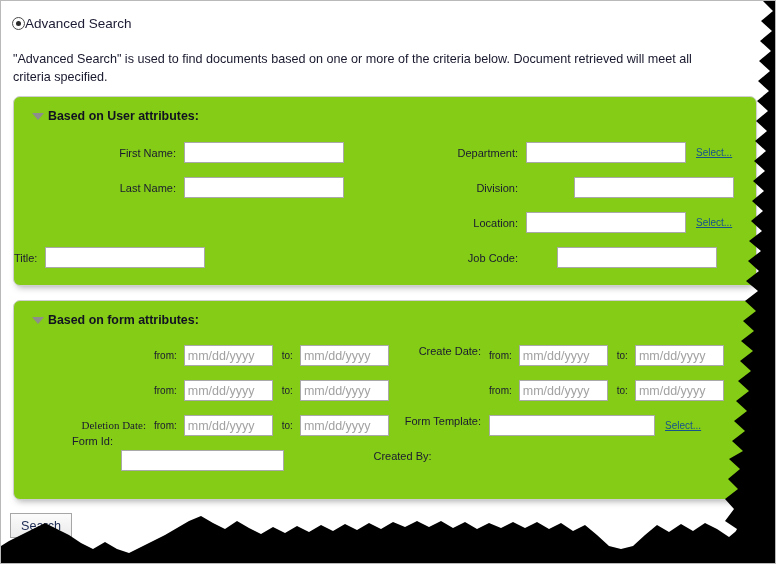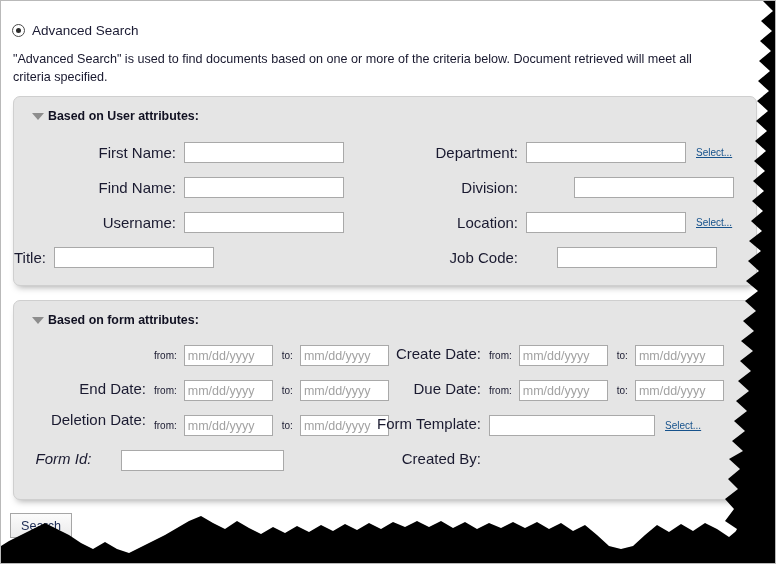--- a/index.html
+++ b/index.html
@@ -20,24 +20,23 @@
     background: #ffffff;
     overflow: hidden;
     box-sizing: border-box;
     border: 1px solid #b9b9b9;
   }
 
   
   .hdr-row {
     position: absolute;
     left: 11px;
-    top: 23px;
+    top: 16px;
     display: flex;
     align-items: center;
-    gap: 7px;
   }
   .radio-outer {
     width: 13px;
     height: 13px;
     border-radius: 50%;
     border: 1px solid #4a4a4a;
     background: #ffffff;
     box-sizing: border-box;
     position: relative;
     flex: none;
@@ -67,21 +66,21 @@
     width: 716px;
     font-size: 12.6px;
     line-height: 18px;
     color: #18182e;
   }
 
   
   .panel {
     position: absolute;
     box-sizing: border-box;
-    background: #e5e5e5;
+    background: #84cc16;
     border: 1px solid #cfcfcf;
     border-radius: 7px;
     box-shadow: 0 5px 7px -4px rgba(0,0,0,0.35);
   }
   #panel-user  { left: 12px; top: 95px;  width: 744px; height: 190px; }
   #panel-form  { left: 12px; top: 299px; width: 744px; height: 200px; }
 
   .panel-title {
     position: absolute;
     left: 18px;
@@ -104,21 +103,21 @@
   }
 
   
   .frow {
     position: absolute;
     display: flex;
     align-items: center;
     white-space: nowrap;
   }
   .flabel {
-    font-size: 15px;
+    font-size: 11px;
     color: #1a1a30;
     text-align: right;
     padding-right: 8px;
     box-sizing: border-box;
   }
   .ftxt {
     box-sizing: border-box;
     height: 21px;
     border: 1px solid #a9a9a9;
     background: #ffffff;
@@ -188,25 +187,21 @@
     <div class="panel-title">
       <span class="tri-down"></span>
       <span>Based on User attributes:</span>
     </div>
 
     <div class="frow" style="left:0px; top:45px; width:330px; justify-content:flex-end;">
       <span class="flabel">First Name:</span>
       <input class="ftxt" style="width: 160px;" type="text" value="">
     </div>
     <div class="frow" style="left:0px; top:80px; width:330px; justify-content:flex-end;">
-      <span class="flabel">Find Name:</span>
-      <input class="ftxt" style="width: 160px;" type="text" value="">
-    </div>
-    <div class="frow" style="left:0px; top:115px; width:330px; justify-content:flex-end;">
-      <span class="flabel">Username:</span>
+      <span class="flabel">Last Name:</span>
       <input class="ftxt" style="width: 160px;" type="text" value="">
     </div>
     <div class="frow" style="left:0px; top:150px; width:330px; ">
       <span class="flabel">Title:</span>
       <input class="ftxt" style="width: 160px;" type="text" value="">
     </div>
 
     <div class="frow" style="left:350px; top:45px;">
       <span class="flabel" style="width:162px">Department:</span>
       <input class="ftxt" style="width: 160px;" type="text" value="">
@@ -234,76 +229,70 @@
       <span>Based on form attributes:</span>
     </div>
 
     <div class="frow" style="left:140px; top:44px;">
       <span class="fromto">from:</span>
       <input class="ftxt date" type="text" placeholder="mm/dd/yyyy" style="">
       <span class="fromto to">to:</span>
       <input class="ftxt date" type="text" placeholder="mm/dd/yyyy" style="">
     </div>
 
-    <div class="frow" style="left:0px; top:79px; width:140px; justify-content:flex-end;">
-      <span class="flabel">End Date:</span>
-    </div>
     <div class="frow" style="left:140px; top:79px;">
       <span class="fromto">from:</span>
       <input class="ftxt date" type="text" placeholder="mm/dd/yyyy" style="">
       <span class="fromto to">to:</span>
       <input class="ftxt date" type="text" placeholder="mm/dd/yyyy" style="">
     </div>
 
-    <div class="frow" style="left:0px; top:110px; width:140px; justify-content:flex-end;">
+    <div class="frow" style="left:0px; top:118px; width:140px; justify-content:flex-end;font-family:Liberation Serif, serif;">
       <span class="flabel">Deletion Date:</span>
     </div>
     <div class="frow" style="left:140px; top:114px;">
       <span class="fromto">from:</span>
       <input class="ftxt date" type="text" placeholder="mm/dd/yyyy" style="">
       <span class="fromto to">to:</span>
       <input class="ftxt date" type="text" placeholder="mm/dd/yyyy" style="">
     </div>
 
-    <div class="frow" style="left:0px; top:149px; width:107px; justify-content:center;font-style:italic;">
+    <div class="frow" style="left:0px; top:134px; width:107px; justify-content:flex-end;">
       <span class="flabel">Form Id:</span>
     </div>
     <div class="frow" style="left:107px; top:149px;">
       <input class="ftxt" style="width: 163px;" type="text" value="">
     </div>
 
     <div class="frow" style="left:310px; top:44px; width:165px; justify-content:flex-end;">
       <span class="flabel">Create Date:</span>
     </div>
     <div class="frow" style="left:475px; top:44px;">
       <span class="fromto">from:</span>
       <input class="ftxt date" type="text" placeholder="mm/dd/yyyy" style="">
       <span class="fromto to">to:</span>
       <input class="ftxt date" type="text" placeholder="mm/dd/yyyy" style="">
     </div>
 
-    <div class="frow" style="left:310px; top:79px; width:165px; justify-content:flex-end;">
-      <span class="flabel">Due Date:</span>
-    </div>
     <div class="frow" style="left:475px; top:79px;">
       <span class="fromto">from:</span>
       <input class="ftxt date" type="text" placeholder="mm/dd/yyyy" style="">
       <span class="fromto to">to:</span>
       <input class="ftxt date" type="text" placeholder="mm/dd/yyyy" style="">
     </div>
 
     <div class="frow" style="left:310px; top:114px; width:165px; justify-content:flex-end;">
       <span class="flabel">Form Template:</span>
     </div>
     <div class="frow" style="left:475px; top:114px;">
       <input class="ftxt" style="width: 166px;" type="text" value="">
       <span class="slink">Select...</span>
     </div>
 
-    <div class="frow" style="left:310px; top:149px; width:165px; justify-content:flex-end;">
+    <div class="frow" style="left:310px; top:149px; width:165px; justify-content:center;">
       <span class="flabel">Created By:</span>
     </div>
   </div>
 
   <button id="search-btn">Search</button>
 
   <svg id="torn" viewBox="0 0 776 564">
 
     <path fill="#000000" d="
       M 776,0

